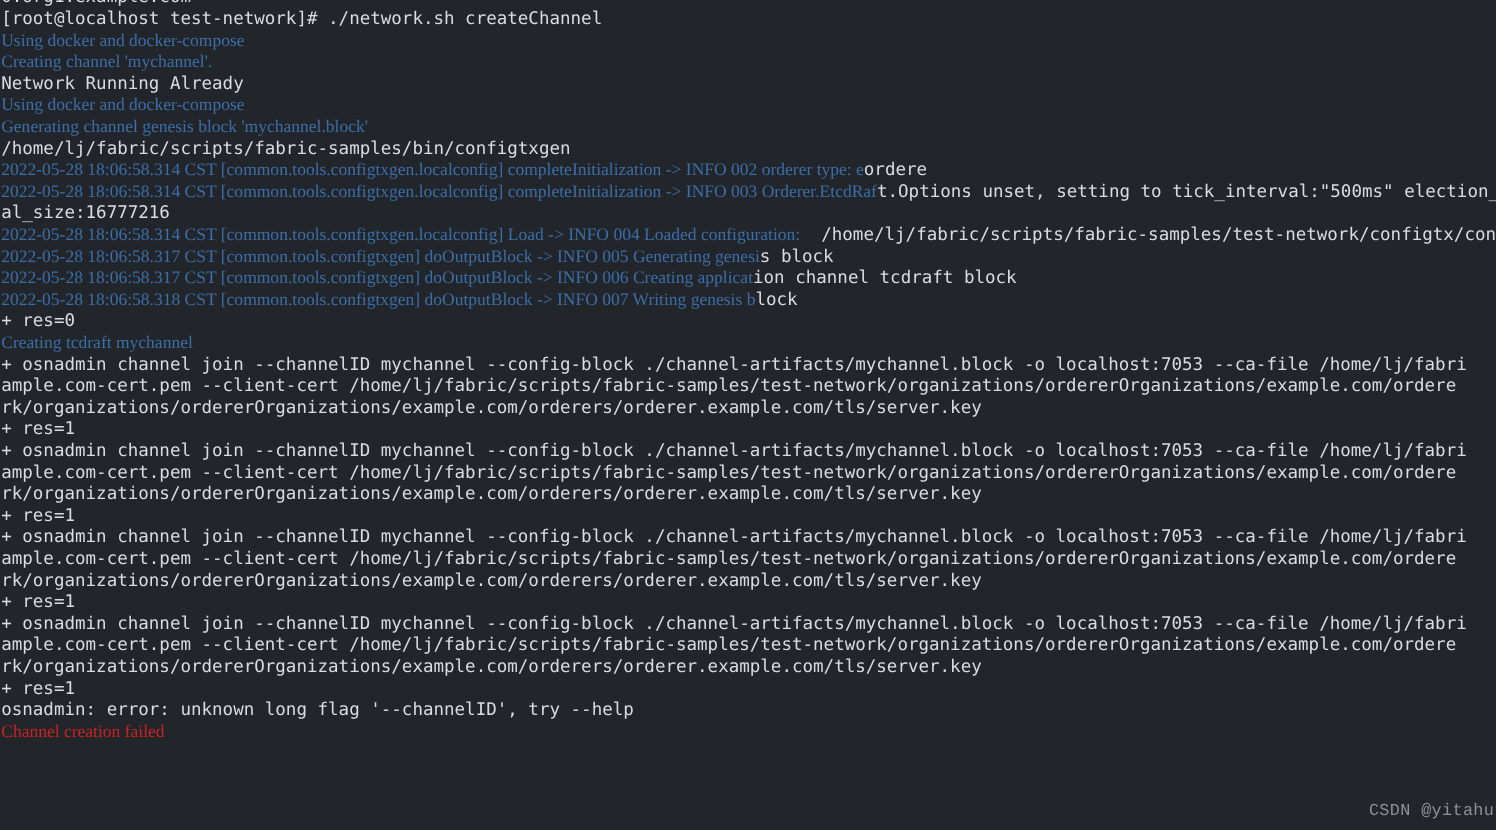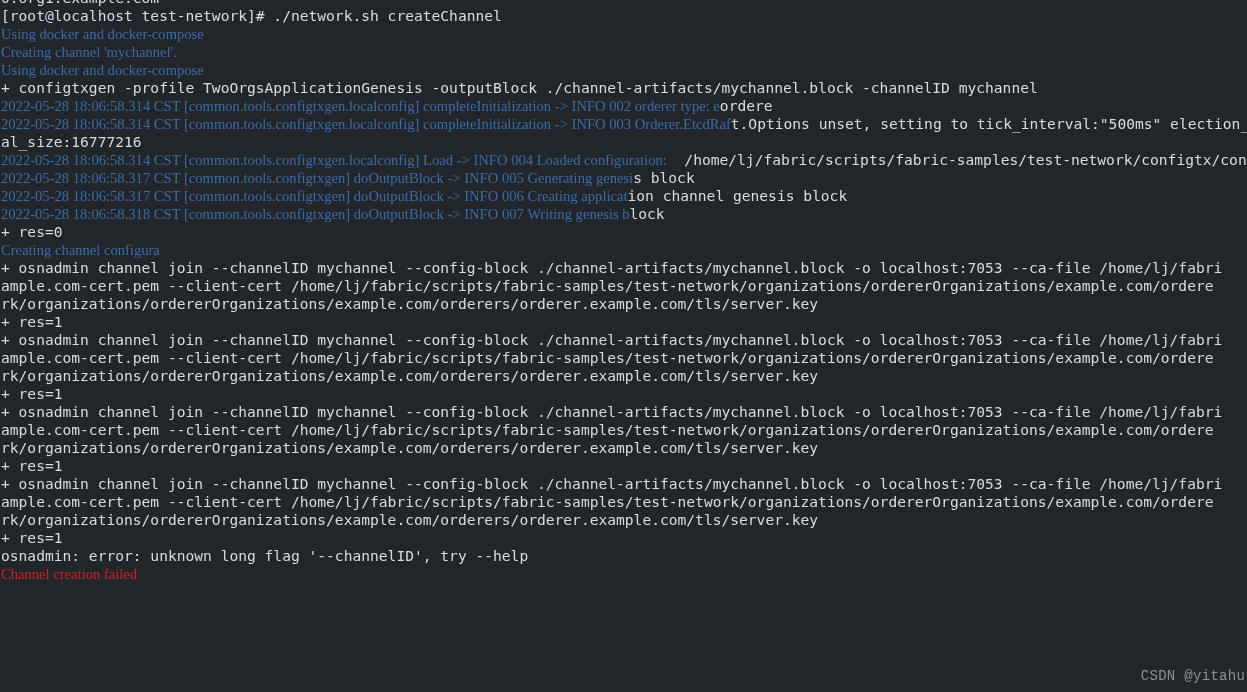--- a/index.html
+++ b/index.html
@@ -51,31 +51,33 @@
 </style>
 </head>
 <body>
 
 <div id="terminal">
   <div id="lines">
       <div class="tline"><span class="c-white">0.org1.example.com</span></div>
       <div class="tline"><span class="c-white">[root@localhost test-network]# ./network.sh createChannel</span></div>
       <div class="tline"><span class="c-blue">Using docker and docker-compose</span></div>
       <div class="tline"><span class="c-blue">Creating channel 'mychannel'.</span></div>
+      <div class="tline"><span class="c-white">Network Running Already</span></div>
       <div class="tline"><span class="c-blue">Using docker and docker-compose</span></div>
-      <div class="tline"><span class="c-white">+ configtxgen -profile TwoOrgsApplicationGenesis -outputBlock ./channel-artifacts/mychannel.block -channelID mychannel</span></div>
+      <div class="tline"><span class="c-blue">Generating channel genesis block 'mychannel.block'</span></div>
+      <div class="tline"><span class="c-white">/home/lj/fabric/scripts/fabric-samples/bin/configtxgen</span></div>
       <div class="tline"><span class="c-blue">2022-05-28 18:06:58.314 CST [common.tools.configtxgen.localconfig] completeInitialization -&gt; INFO 002 orderer type: e</span><span class="c-white">ordere</span></div>
       <div class="tline"><span class="c-blue">2022-05-28 18:06:58.314 CST [common.tools.configtxgen.localconfig] completeInitialization -&gt; INFO 003 Orderer.EtcdRaf</span><span class="c-white">t.Options unset, setting to tick_interval:"500ms" election_tick:10 heartbeat_tick:1 max_inflight_blocks:5 snapshot_interv</span></div>
       <div class="tline"><span class="c-white">al_size:16777216</span></div>
       <div class="tline"><span class="c-blue">2022-05-28 18:06:58.314 CST [common.tools.configtxgen.localconfig] Load -&gt; INFO 004 Loaded configuration:</span><span class="c-white">  /home/lj/fabric/scripts/fabric-samples/test-network/configtx/configtx.yaml</span></div>
       <div class="tline"><span class="c-blue">2022-05-28 18:06:58.317 CST [common.tools.configtxgen] doOutputBlock -&gt; INFO 005 Generating genesi</span><span class="c-white">s block</span></div>
-      <div class="tline"><span class="c-blue">2022-05-28 18:06:58.317 CST [common.tools.configtxgen] doOutputBlock -&gt; INFO 006 Creating applicat</span><span class="c-white">ion channel genesis block</span></div>
+      <div class="tline"><span class="c-blue">2022-05-28 18:06:58.317 CST [common.tools.configtxgen] doOutputBlock -&gt; INFO 006 Creating applicat</span><span class="c-white">ion channel tcdraft block</span></div>
       <div class="tline"><span class="c-blue">2022-05-28 18:06:58.318 CST [common.tools.configtxgen] doOutputBlock -&gt; INFO 007 Writing genesis b</span><span class="c-white">lock</span></div>
       <div class="tline"><span class="c-white">+ res=0</span></div>
-      <div class="tline"><span class="c-blue">Creating channel configura</span></div>
+      <div class="tline"><span class="c-blue">Creating tcdraft mychannel</span></div>
       <div class="tline"><span class="c-white">+ osnadmin channel join --channelID mychannel --config-block ./channel-artifacts/mychannel.block -o localhost:7053 --ca-file /home/lj/fabri</span></div>
       <div class="tline"><span class="c-white">ample.com-cert.pem --client-cert /home/lj/fabric/scripts/fabric-samples/test-network/organizations/ordererOrganizations/example.com/ordere</span></div>
       <div class="tline"><span class="c-white">rk/organizations/ordererOrganizations/example.com/orderers/orderer.example.com/tls/server.key</span></div>
       <div class="tline"><span class="c-white">+ res=1</span></div>
       <div class="tline"><span class="c-white">+ osnadmin channel join --channelID mychannel --config-block ./channel-artifacts/mychannel.block -o localhost:7053 --ca-file /home/lj/fabri</span></div>
       <div class="tline"><span class="c-white">ample.com-cert.pem --client-cert /home/lj/fabric/scripts/fabric-samples/test-network/organizations/ordererOrganizations/example.com/ordere</span></div>
       <div class="tline"><span class="c-white">rk/organizations/ordererOrganizations/example.com/orderers/orderer.example.com/tls/server.key</span></div>
       <div class="tline"><span class="c-white">+ res=1</span></div>
       <div class="tline"><span class="c-white">+ osnadmin channel join --channelID mychannel --config-block ./channel-artifacts/mychannel.block -o localhost:7053 --ca-file /home/lj/fabri</span></div>
       <div class="tline"><span class="c-white">ample.com-cert.pem --client-cert /home/lj/fabric/scripts/fabric-samples/test-network/organizations/ordererOrganizations/example.com/ordere</span></div>

